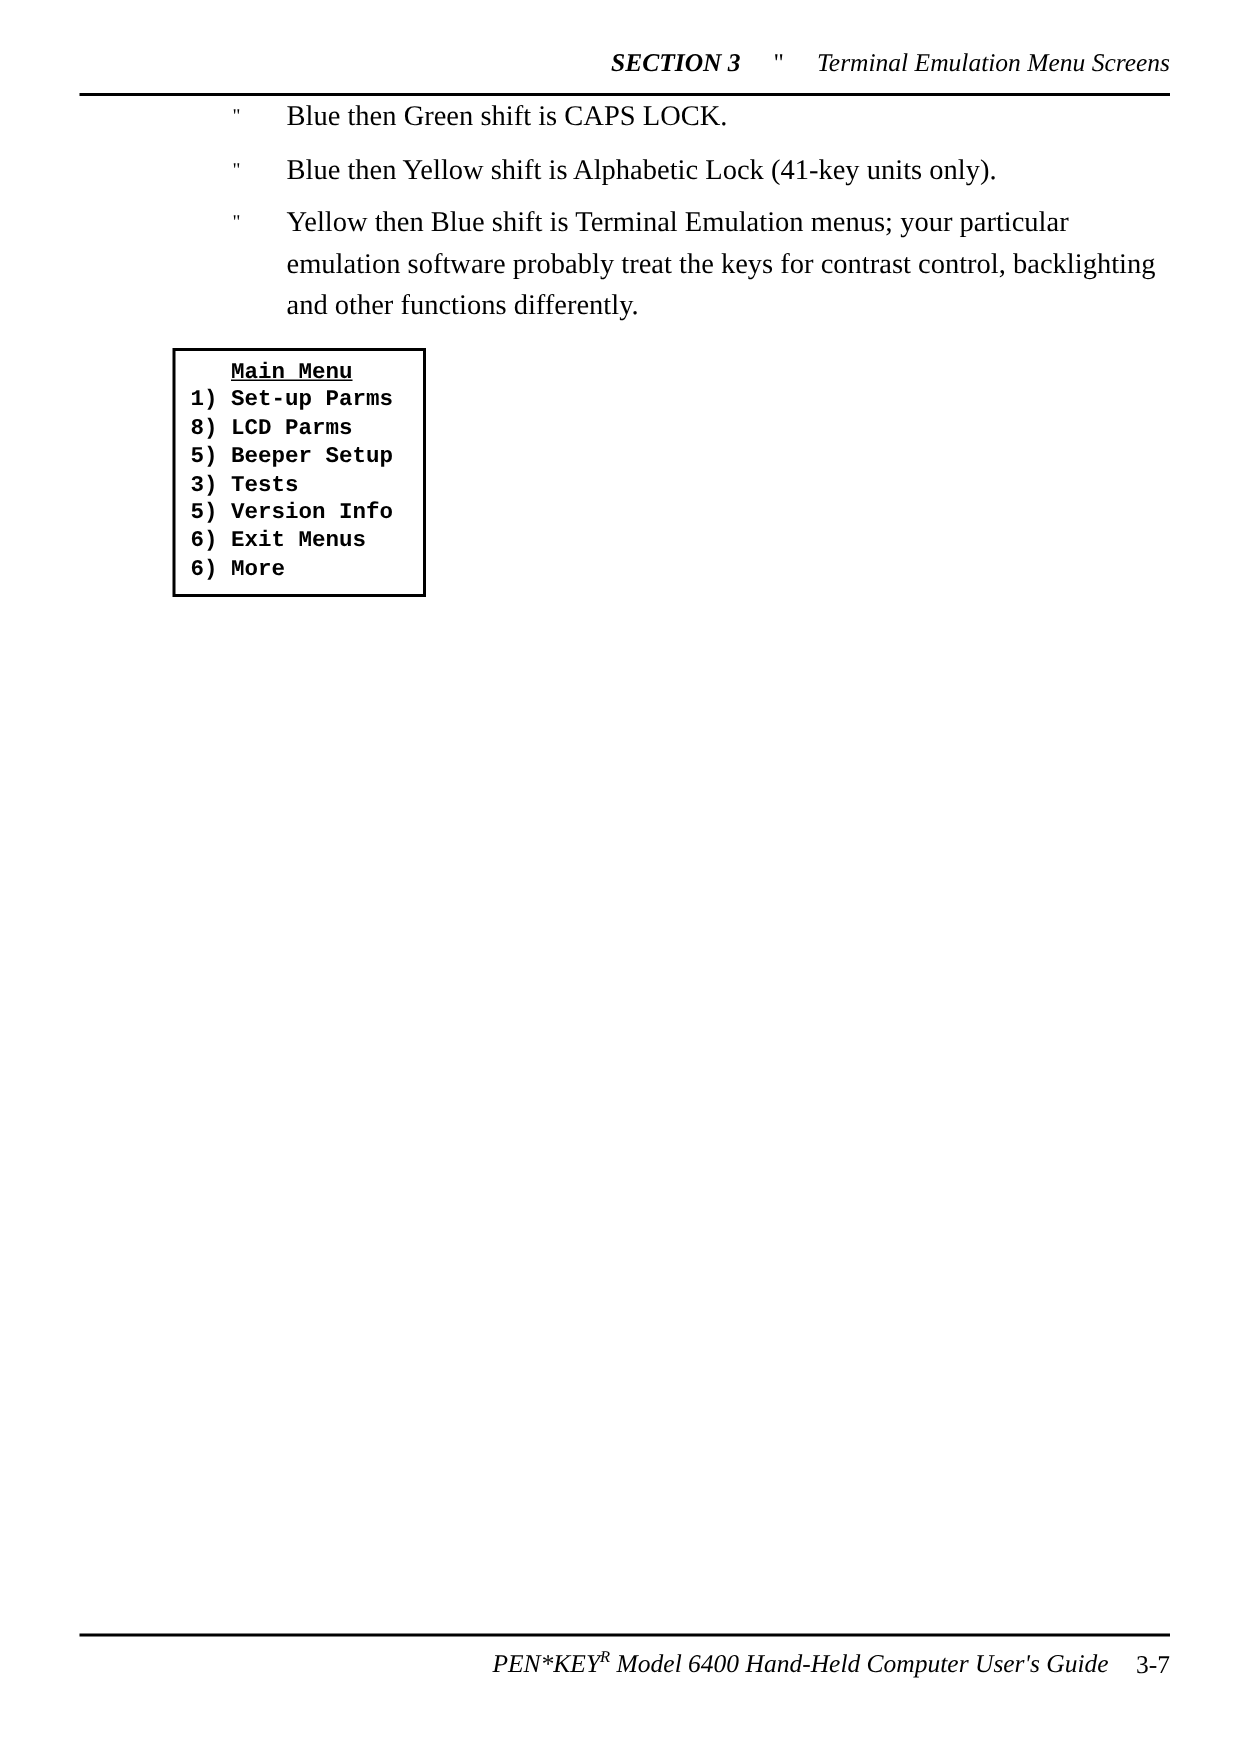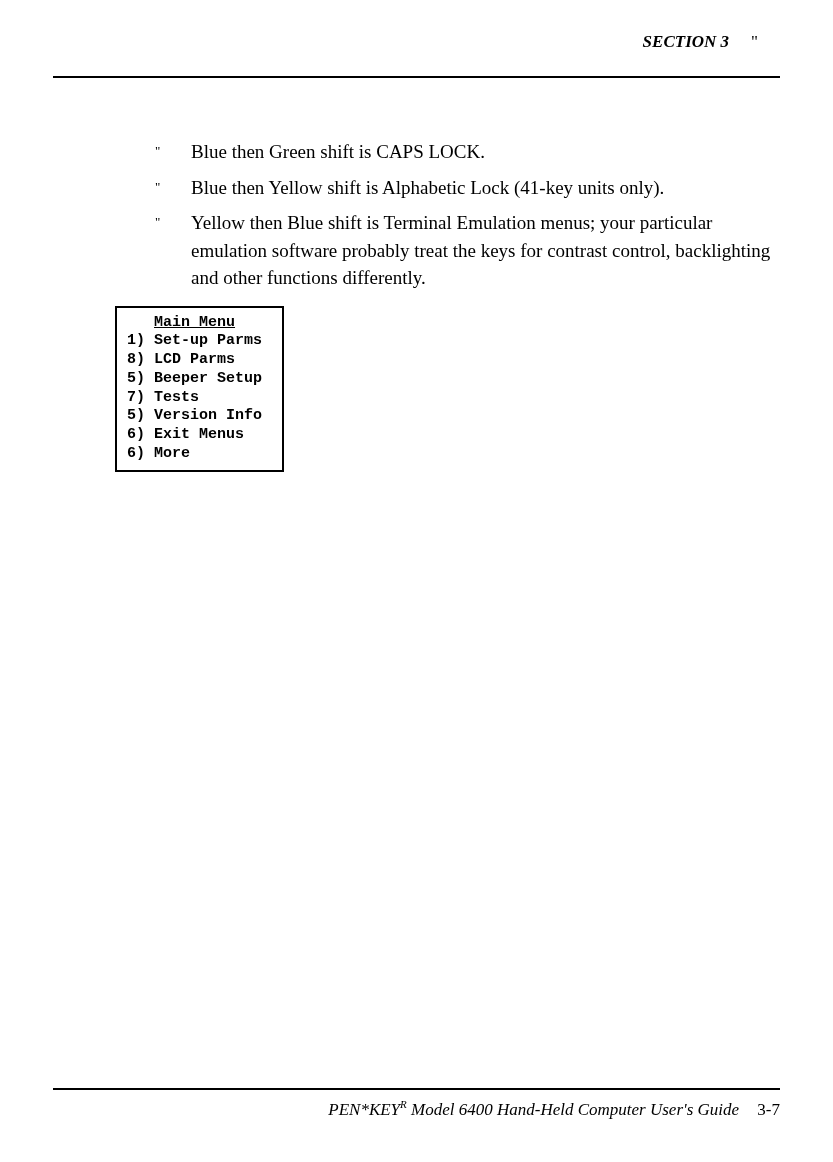--- a/index.html
+++ b/index.html
@@ -13,23 +13,22 @@
     }
     .page {
       padding: 32px 53px 0 53px;
     }
     .header {
       display: flex;
       justify-content: flex-end;
       align-items: flex-end;
       font-style: italic;
       font-size: 17px;
-      padding-bottom: 24px;
+      padding-bottom: 10px;
       border-bottom: 2px solid #000;
-      margin-bottom: 60px;
     }
     .header-section {
       font-weight: bold;
     }
     .header-bullet {
       margin: 0 22px;
       font-style: normal;
     }
     .header-title {
       font-weight: normal;
@@ -103,20 +102,21 @@
       margin-top: 17px;
     }
   </style>
 </head>
 <body>
 
 <div class="page">
   <div class="header">
     <span class="header-section">SECTION 3</span>
     <span class="header-bullet">"</span>
+    <span class="header-title">Terminal Emulation Menu Screens</span>
   </div>
 
   <div class="content">
     <div class="bullet-list">
       <div class="bullet-item">
         <span class="bullet-marker">"</span>
         <span class="bullet-text">Blue then Green shift is CAPS LOCK.</span>
       </div>
       <div class="bullet-item">
         <span class="bullet-marker">"</span>
@@ -128,21 +128,21 @@
       </div>
     </div>
 
 
     <div class="menu-box-wrapper">
       <div class="menu-box">
         <div class="menu-title">Main Menu</div>
         <div>1) Set-up Parms</div>
         <div>8) LCD Parms</div>
         <div>5) Beeper Setup</div>
-        <div>7) Tests</div>
+        <div>3) Tests</div>
         <div>5) Version Info</div>
         <div>6) Exit Menus</div>
         <div>6) More</div>
       </div>
     </div>
   </div>
 </div>
 
 <div class="footer">
   <span>PEN*KEY</span><span class="footer-sup">R</span><span> Model 6400 Hand-Held Computer User's Guide</span>

